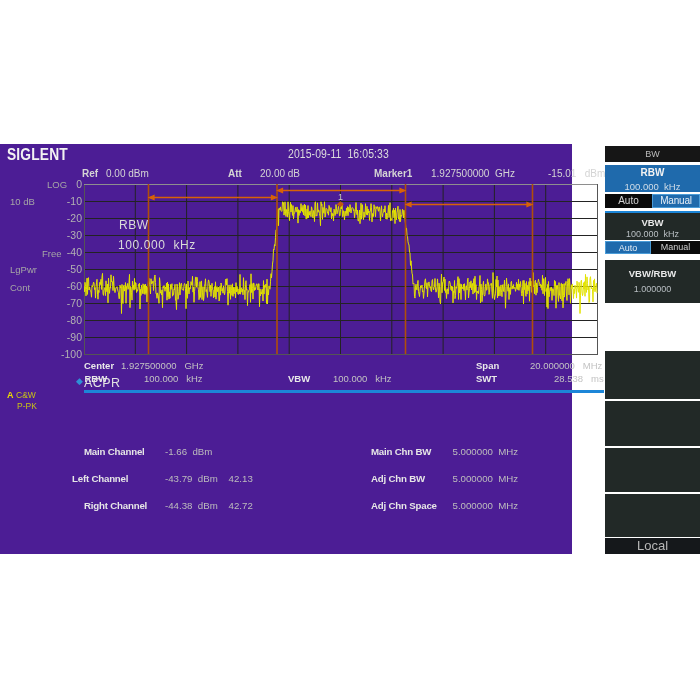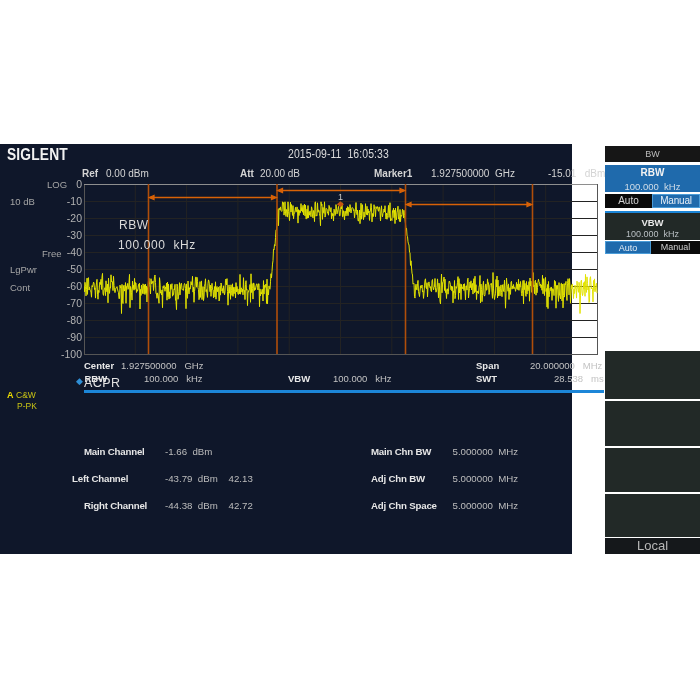--- a/index.html
+++ b/index.html
@@ -1,17 +1,17 @@
 <!DOCTYPE html>
 <html><head>
 <meta charset="utf-8">
 <style>
   html,body{margin:0;padding:0;background:#ffffff;width:700px;height:700px;overflow:hidden;}
   *{box-sizing:border-box;}
-  #shot{position:absolute;left:0;top:144px;width:572px;height:410px;background:#0f172a;
+  #shot{position:absolute;left:0;top:144px;width:572px;height:410px;background:#4c1d95;
         font-family:"Liberation Sans",sans-serif;color:#c8c8c8;}
   .ab{position:absolute;white-space:nowrap;}
   .b{font-weight:bold;}
   
   #logo{left:7px;top:1.6px;font-size:16px;font-weight:bold;color:#f2f2f2;letter-spacing:0.2px;transform:scaleX(0.86);transform-origin:left top;}
   #date{left:288px;top:2.6px;font-size:12px;color:#dcdcdc;letter-spacing:0.1px;transform:scaleX(0.87);transform-origin:left top;}
   
   .r1{top:23.5px;font-size:10px;color:#d4d4d4;}
   
   .sb{left:10px;font-size:9.5px;color:#a6a6a6;}
@@ -34,21 +34,21 @@
 </style>
 </head>
 <body>
 <div id="shot">
 
   <div class="ab" id="logo">SIGLENT</div>
   <div class="ab" id="date">2015-09-11&nbsp;&nbsp;16:05:33</div>
 
   <div class="ab r1 b" style="left:82px;">Ref</div>
   <div class="ab r1" style="left:106px;">0.00&nbsp;dBm</div>
-  <div class="ab r1 b" style="left:240px;">Att</div>
+  <div class="ab r1 b" style="left:228px;">Att</div>
   <div class="ab r1" style="left:260px;">20.00&nbsp;dB</div>
   <div class="ab r1 b" style="left:374px;">Marker1</div>
   <div class="ab r1" style="left:431px;">1.927500000&nbsp;&nbsp;GHz</div>
   <div class="ab r1" style="left:548px;">-15.01&nbsp;&nbsp;&nbsp;dBm</div>
 
   <div class="ab sb" style="top:35px;padding-left:37px;">LOG</div>
   <div class="ab sb" style="top:51.5px;">10 dB</div>
   <div class="ab sb" style="top:103.5px;padding-left:32px;">Free</div>
   <div class="ab sb" style="top:120px;">LgPwr</div>
   <div class="ab sb" style="top:137.5px;">Cont</div>
@@ -158,18 +158,22 @@
   </div>
   <div class="ab" style="left:605px;top:66.5px;width:95px;height:2px;background:#1c86d8;"></div>
   <div class="ab ctr mb" style="top:69px;height:27px;padding-top:3.5px;">
     <div style="font-size:9.5px;font-weight:bold;color:#e9e9e9;line-height:11px;">VBW</div>
     <div style="font-size:9px;color:#b9bfc3;line-height:12px;">100.000&nbsp;&nbsp;kHz</div>
   </div>
   <div class="ab" style="left:605px;top:96.5px;width:95px;height:13.5px;background:#0a0a0a;">
     <div class="ab ctr" style="left:0;top:0;width:46px;height:13.5px;background:#1f6aac;border:1px solid #4a9cd8;font-size:9px;color:#e6eef5;line-height:12px;">Auto</div>
     <div class="ab ctr" style="left:46px;top:0;width:49px;height:13.5px;font-size:9px;color:#cfcfcf;line-height:13px;">Manual</div>
   </div>
+  <div class="ab ctr mb" style="top:115.5px;height:43px;padding-top:8px;">
+    <div style="font-size:9.5px;font-weight:bold;color:#e9e9e9;line-height:11px;">VBW/RBW</div>
+    <div style="font-size:9px;color:#b9bfc3;line-height:11px;margin-top:5px;">1.000000</div>
+  </div>
   <div class="ab mb" style="top:206.5px;height:48px;"></div>
   <div class="ab mb" style="top:256.5px;height:45px;"></div>
   <div class="ab mb" style="top:303.5px;height:44px;"></div>
   <div class="ab mb" style="top:349.5px;height:43.5px;"></div>
   <div class="ab ctr" style="left:605px;top:393.5px;width:95px;height:16px;background:#15181b;font-size:13px;color:#b8b8b8;line-height:15px;">Local</div>
 </div>
 
 </body></html>

